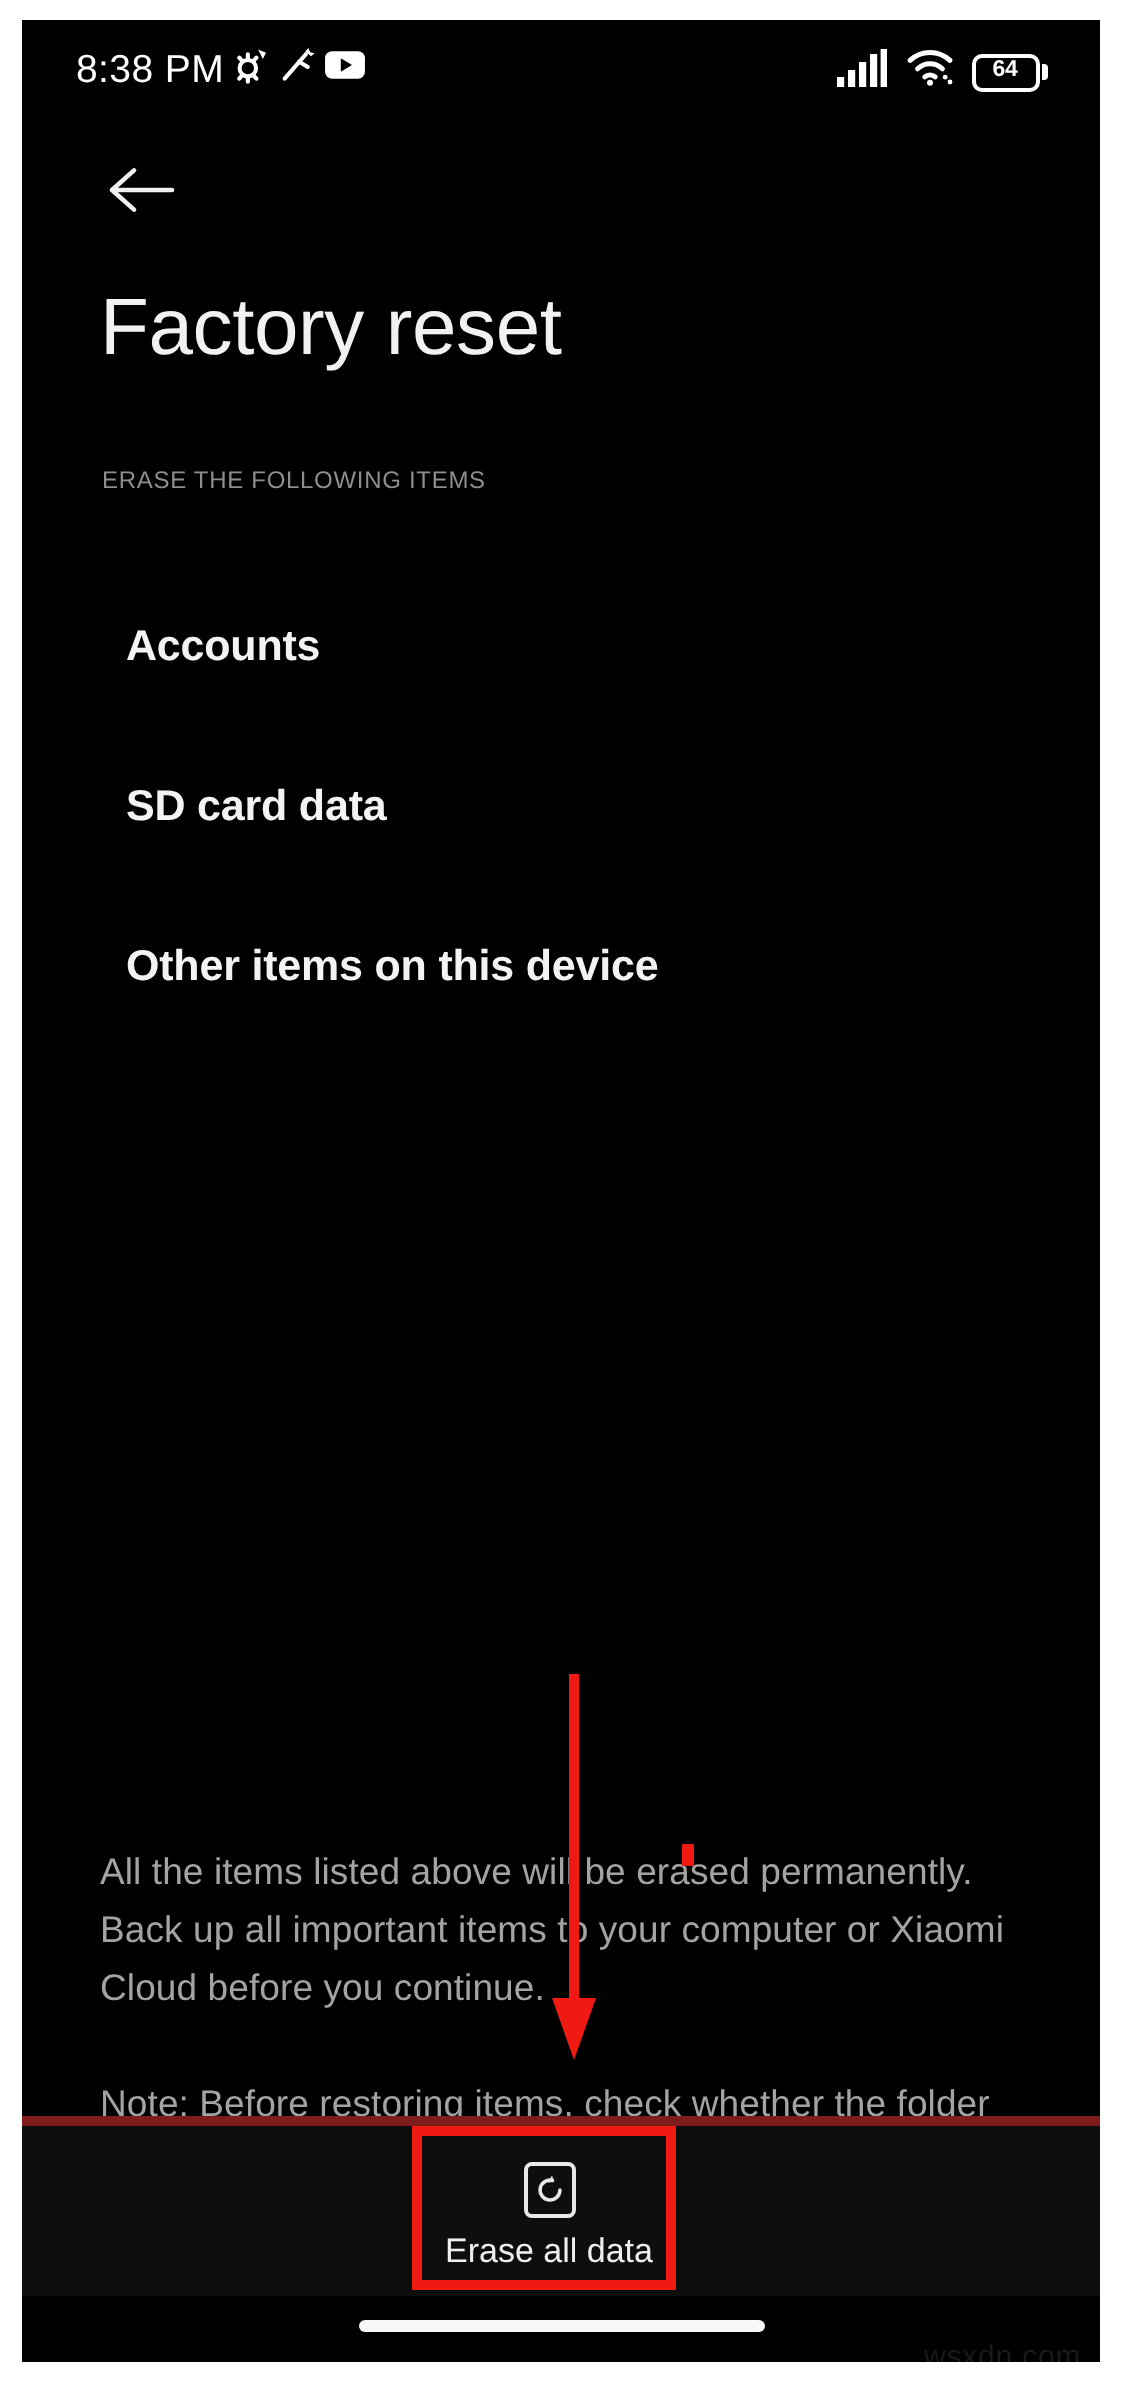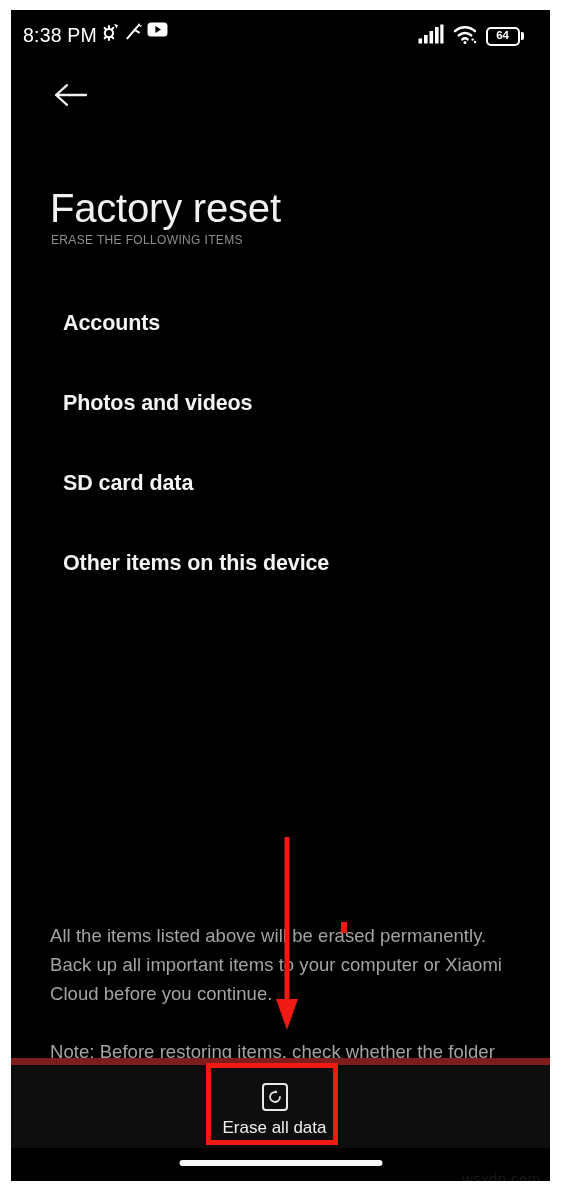--- a/index.html
+++ b/index.html
@@ -27,43 +27,42 @@
 
   
   #status-bar {
     position: absolute;
     left: 0; top: 0;
     width: 539px;
     height: 52px;
   }
   #status-left {
     position: absolute;
-    left: 12px;
+    left: 27px;
     top: 12px;
     display: flex;
-    align-items: flex-start;
+    align-items: center;
     gap: 4px;
     height: 26px;
   }
   #clock {
     color: #ffffff;
     font-size: 19.5px;
     font-weight: 500;
     letter-spacing: 0.2px;
     line-height: 26px;
     white-space: nowrap;
   }
   .sb-icon { display: block; }
 
   #status-right {
     position: absolute;
     right: 26px;
     top: 14px;
     display: flex;
-    align-items: center;
     gap: 9px;
     height: 24px;
   }
   #battery-wrap {
     position: relative;
     display: flex;
     align-items: center;
   }
   #battery-body {
     width: 34px;
@@ -107,21 +106,20 @@
   #page-title {
     position: absolute;
     left: 39px;
     top: 130px;
     color: #f1f1f1;
     font-size: 40px;
     font-weight: 400;
     letter-spacing: -0.2px;
     line-height: 48px;
     white-space: nowrap;
-    margin-top: 44px;
   }
 
   
   #section-label {
     position: absolute;
     left: 40px;
     top: 219px;
     color: #8e8e8e;
     font-size: 12px;
     font-weight: 400;
@@ -168,21 +166,21 @@
   #footer-para-2 { margin-top: 29px; }
 
   
   #bottom-bar {
     position: absolute;
     left: 0;
     top: 1048px;
     width: 539px;
     height: 90px;
     background: #0e0e0e;
-    border-top: 7px solid #7f1d1d;
+    border-top: 5px solid #7f1d1d;
   }
   #erase-all-data-button {
     position: absolute;
     left: 201px;
     top: 6px;
     width: 125px;
     height: 78px;
     display: flex;
     flex-direction: column;
     align-items: center;
@@ -339,21 +337,20 @@
       </svg>
     </span>
   </div>
 
   <div id="page-title">Factory reset</div>
 
   <div id="section-label">ERASE THE FOLLOWING ITEMS</div>
 
   <div id="erase-list">
     <div class="erase-item">Accounts</div>
-    <div class="erase-item">Photos and videos</div>
     <div class="erase-item">SD card data</div>
     <div class="erase-item">Other items on this device</div>
   </div>
 
   <div id="footer-text">
     <p class="footer-para" id="footer-para-1">All the items listed above will be erased permanently. Back up all important items to your computer or Xiaomi Cloud before you continue.</p>
     <p class="footer-para" id="footer-para-2">Note: Before restoring items, check whether the folder "MIUI-Backup-AllBackup" exists on your mobile device. If</p>
   </div>
 
   <div id="bottom-bar">

